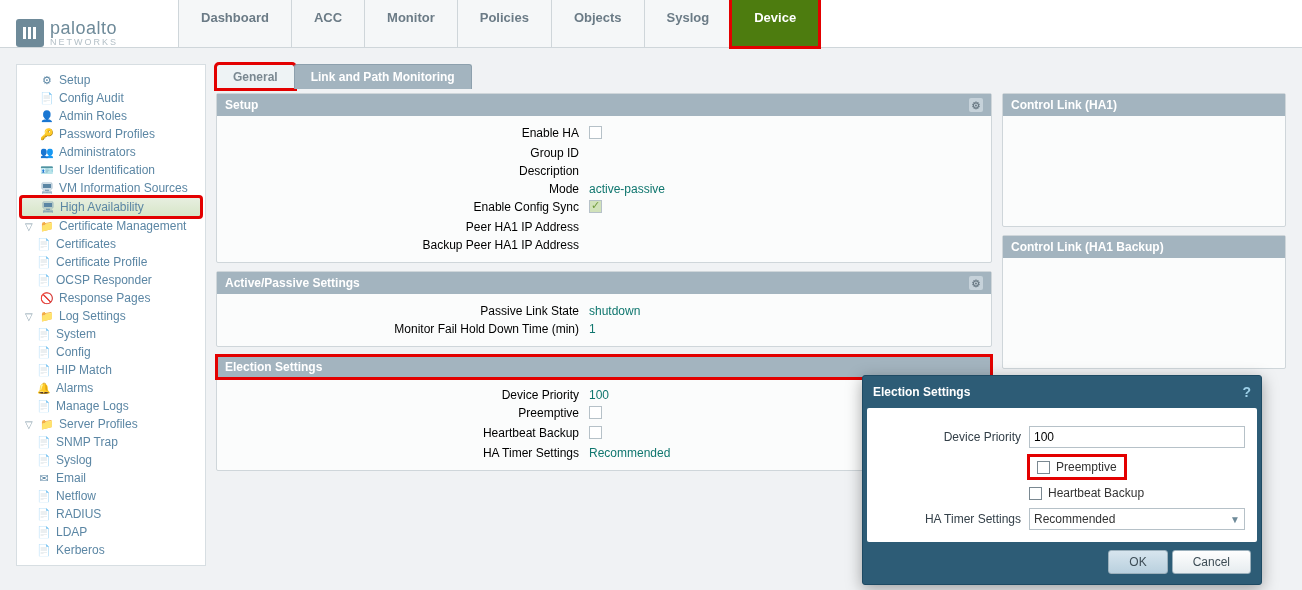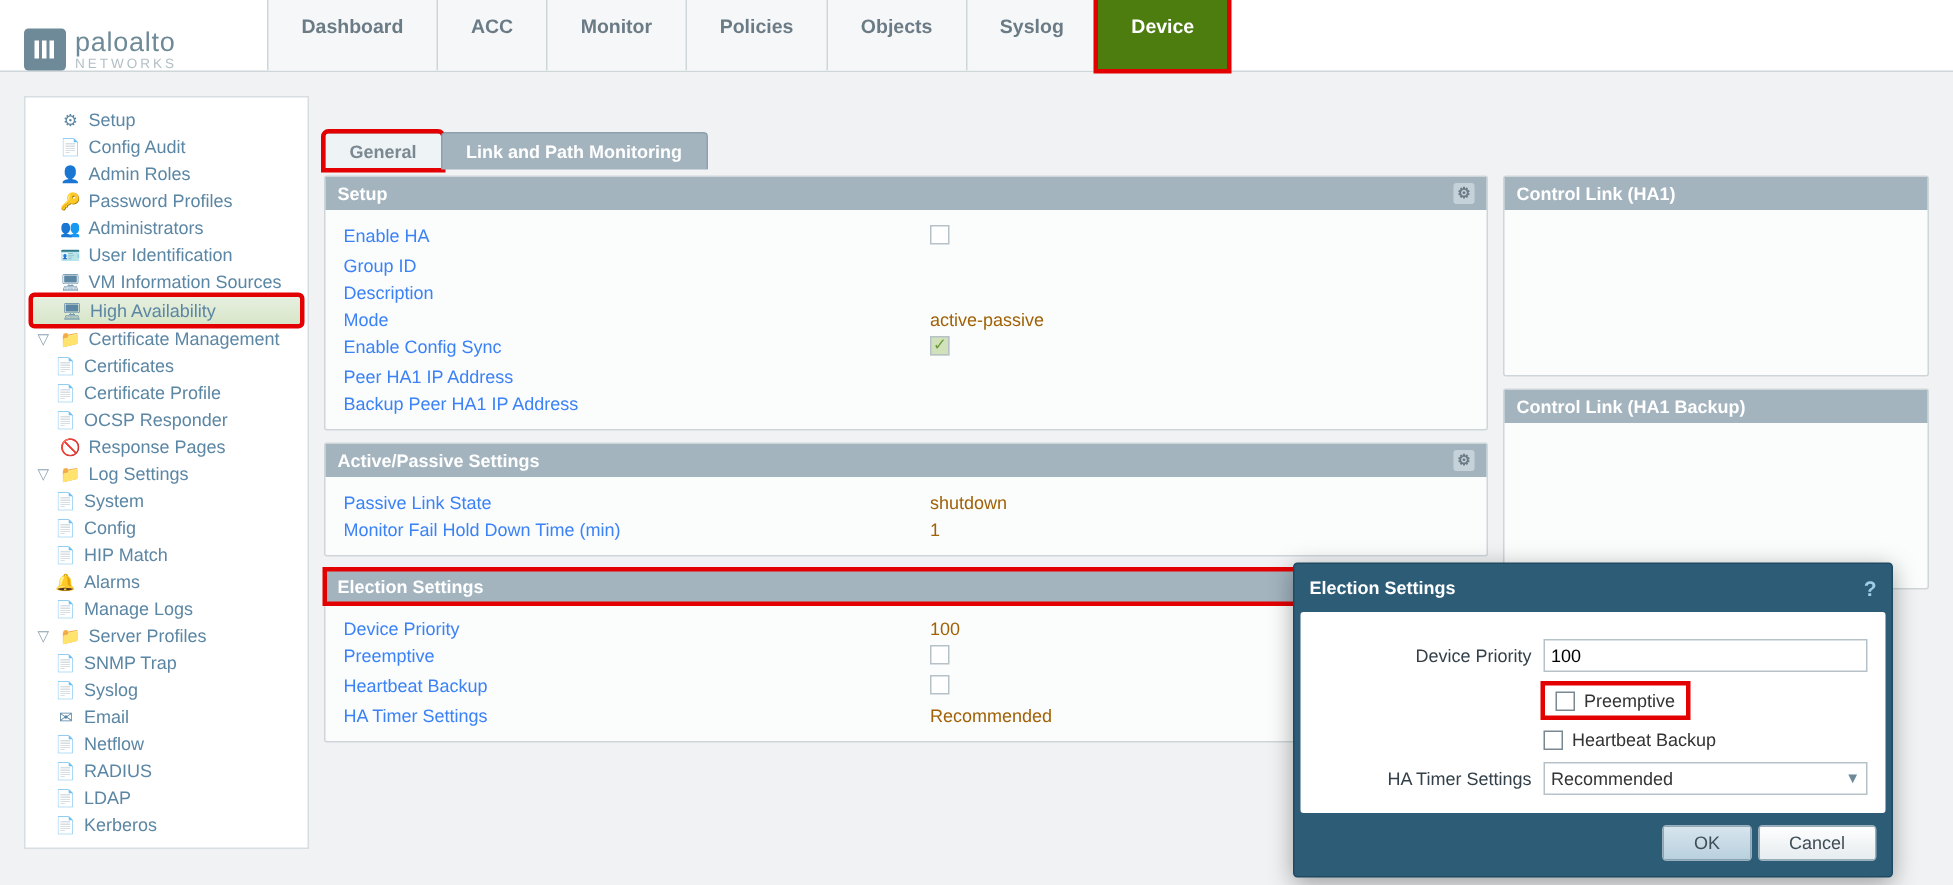--- a/index.html
+++ b/index.html
@@ -25,36 +25,36 @@
 
 .sidebar { width: 190px; background: #fff; border: 1px solid #d7dee2; padding: 6px 4px; max-height: 520px; overflow: visible; }
 .tree-item { display: flex; align-items: center; gap: 5px; padding: 2px 4px; cursor: pointer; color: #5b86a4; font-size: 12px; white-space: nowrap; }
 .tree-item.selected { background: linear-gradient(#e7efe0,#d7e6c8); border: 1px solid #aecf91; border-radius: 2px; }
 .tree-item .icon { width: 14px; height: 14px; display:inline-flex; align-items:center; justify-content:center; font-size:11px; }
 .tree-indent { padding-left: 16px; }
 .tree-toggle { width:10px; color:#8aa0ad; font-size:10px; }
 
 
 .content { flex: 1; min-width: 0; }
-.subtab-bar { display: flex; margin-bottom: 4px; margin-top: 24px; }
+.subtab-bar { display: flex; margin-bottom: 4px; }
 .subtab { padding: 5px 16px; background: #a3b4bf; color: #fff; border: 1px solid #8da0ad; border-bottom: none; border-radius: 3px 3px 0 0; margin-right: -1px; cursor: pointer; font-size: 12px; font-weight: bold; }
 .subtab.active { background: #eef3f5; color: #7a8891; }
 
 .panel-row { display: flex; gap: 10px; }
 .left-col { flex: 1; display: flex; flex-direction: column; gap: 8px; }
 .right-col { width: 284px; display: flex; flex-direction: column; gap: 8px; }
 
 .panel { border: 1px solid #cfd6da; background: #fbfcfc; border-radius: 2px; }
 .panel-header { background: #a3b4bf; color: #fff; padding: 4px 8px; font-weight: bold; font-size: 12px; display:flex; align-items:center; justify-content:space-between; }
 .panel-header .gear { width:14px; height:14px; background:#c6d2da; border-radius:2px; display:inline-flex; align-items:center; justify-content:center; color:#6b7b86; font-size:10px; cursor:pointer;}
 
 .panel-body { padding: 8px 12px; }
 .kv-row { display: flex; padding: 2px 0; font-size: 12px; }
-.kv-row .k { width: 48%; color: #3b82f6; padding-right: 10px; }
-.kv-row .v { flex: 1; color: #a16207; margin-left: 31px; }
+.kv-row .k { width: 48%; text-align: right; color: #000000; padding-right: 10px; }
+.kv-row .v { flex: 1; color: #0f766e; }
 .kv-row .cb { width:13px; height:13px; border:1px solid #b6c1c8; display:inline-block; background:#fff; }
 .kv-row .cb.checked { background:#d1e2ba; position:relative; }
 .kv-row .cb.checked::after { content:'✓'; color:#6f9a3c; font-size:11px; position:absolute; left:1px; top:-2px; }
 
 
 .dialog { position: absolute; left: 862px; top: 375px; width: 400px; background: #2d5c76; border: 1px solid #1e4a63; border-radius: 3px; box-shadow: 0 4px 16px rgba(0,0,0,.35); }
 .dialog-title { color: #fff; padding: 8px 10px; display:flex; justify-content:space-between; align-items:center; font-weight:bold; }
 .dialog-title .help { color:#9dd0e8; cursor:pointer; font-size:14px; }
 .dialog-body { background: #fff; margin: 0 4px; padding: 14px 12px 8px 12px; border-radius: 2px; }
 .form-row { display: flex; align-items: center; padding: 4px 0; font-size: 12px; }

